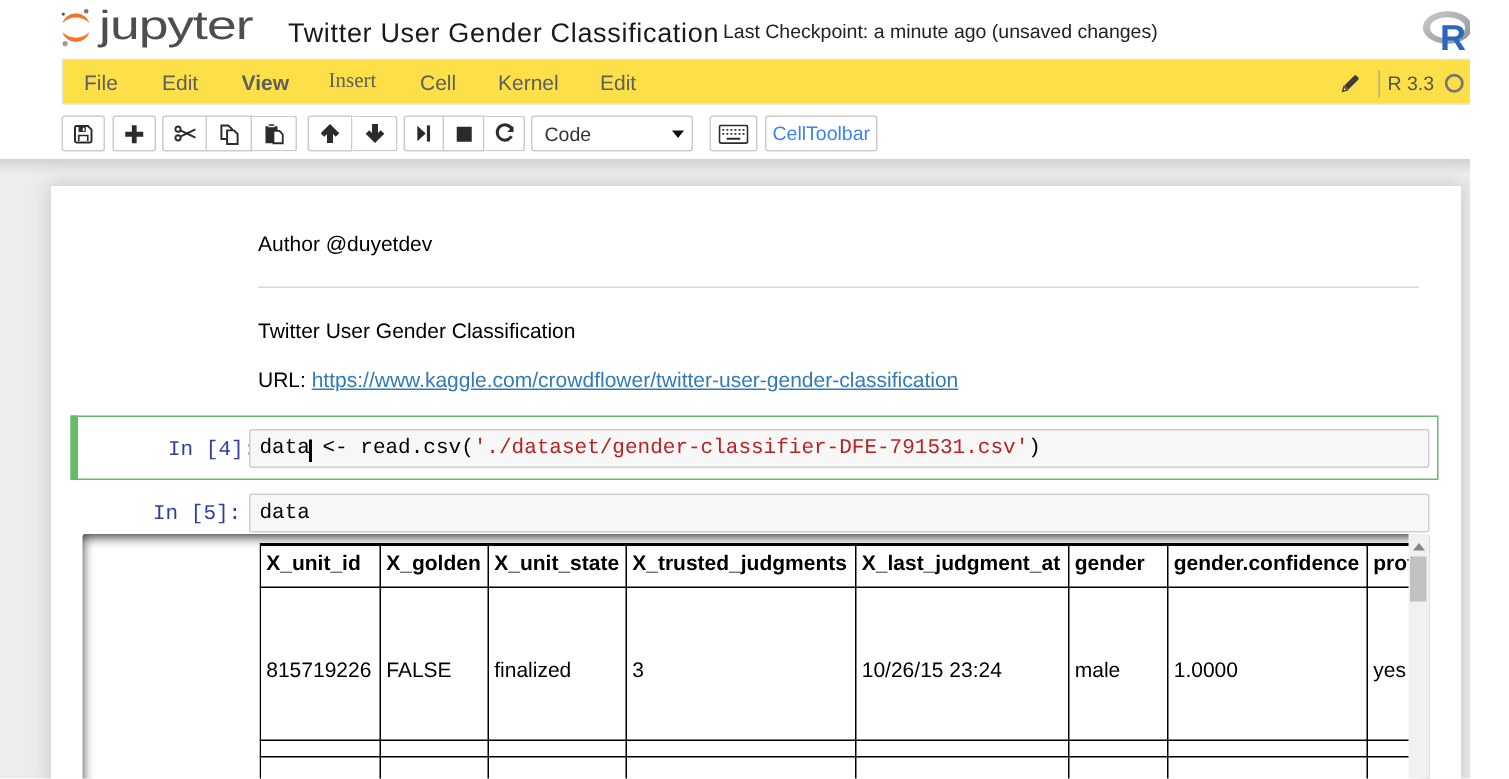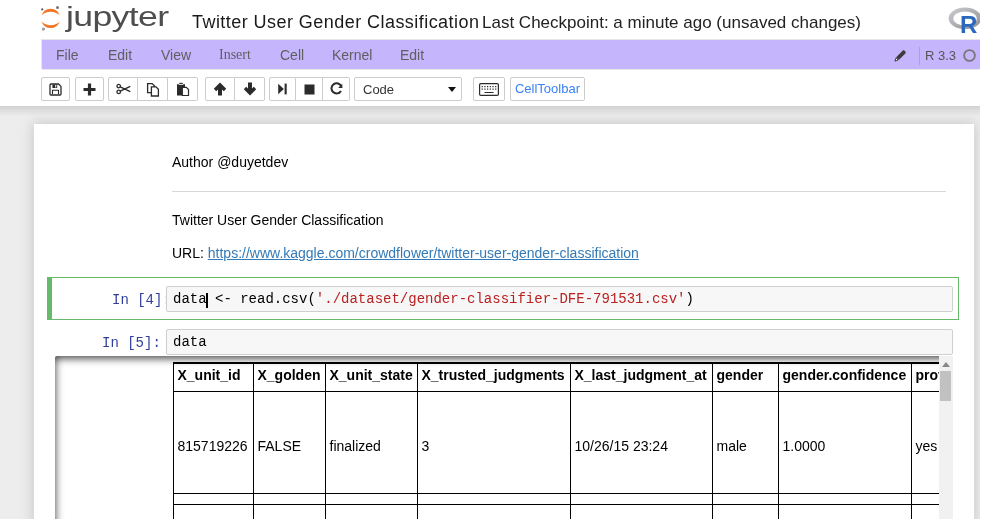--- a/index.html
+++ b/index.html
@@ -4,24 +4,24 @@
 <style>
 * { margin:0; padding:0; box-sizing:border-box; }
 html,body { width:1006px; height:519px; overflow:hidden; background:#fff;
   font-family:"Liberation Sans", sans-serif; }
 #page { position:relative; width:980px; height:519px; overflow:hidden; }
 .abs { position:absolute; }
 
 #hdr { position:absolute; left:0; top:0; width:1006px; height:106px; background:#fff; }
 #logotext { position:absolute; left:66px; font-size:27px; color:#4e4e4e; letter-spacing:-0.5px; line-height:35px; transform:scaleX(1.32); transform-origin:0 0; top:0px; }
 #title { position:absolute; left:192px; top:12px; font-size:18px; color:#1a1a1a; letter-spacing:0.45px; }
-#chkpt { position:absolute; left:482px; top:13px; font-size:17px; color:#222; }
+#chkpt { position:absolute; left:482px; top:13px; font-size:13px; color:#222; }
 
 #menubar { position:absolute; left:41px; top:39px; width:940px; height:31px;
-  background:#c4b5fd; border:1px solid #e7e7e7; border-radius:0 0 2px 2px; }
+  background:#fde047; border:1px solid #e7e7e7; border-radius:0 0 2px 2px; }
 .mitem { position:absolute; top:7px; font-size:14px; color:#5f5f5f; }
 #kdiv { position:absolute; left:877px; top:7px; width:1px; height:18px; background:#aaa; }
 #r33 { position:absolute; left:883px; top:8px; font-size:13px; color:#555; }
 
 .tbtn { position:absolute; top:77px; height:24px; background:#fff; border:1px solid #ccc;
   border-radius:2px; display:flex; align-items:center; justify-content:center; }
 .tgrp { position:absolute; top:77px; height:24px; display:flex; }
 .tgrp .gb { height:24px; background:#fff; border:1px solid #ccc; border-left:none;
   display:flex; align-items:center; justify-content:center; }
 .tgrp .gb:first-child { border-left:1px solid #ccc; border-radius:2px 0 0 2px; }
@@ -86,21 +86,21 @@
             <stop offset="1" stop-color="#8e9093"></stop>
       </linearGradient>
         </defs>
       <path d="M 19 2.5 A 16.4 10.8 0 1 0 19 24.1 A 16.4 10.8 0 1 0 19 2.5 Z
                M 19 6.5 A 11.7 7 0 1 1 19 20.5 A 11.7 7 0 1 1 19 6.5 Z" fill="url(#rg)" fill-rule="evenodd"></path>
       <text x="14" y="28" font-family="Liberation Sans" font-size="24px" font-weight="bold" fill="#2a68be">R</text>
     </svg>
     <div id="menubar">
       <div class="mitem" style="left:14px;">File</div>
       <div class="mitem" style="left:66px;">Edit</div>
-      <div class="mitem" style="left:119px;">View</div>
+      <div class="mitem" style="left:119px;font-weight:bold;">View</div>
       <div class="mitem" style="left:177px;font-family:Liberation Serif, serif;">Insert</div>
       <div class="mitem" style="left:238px;">Cell</div>
       <div class="mitem" style="left:290px;">Kernel</div>
       <div class="mitem" style="left:358px;">Edit</div>
       <svg class="abs ic" style="left:852px; top:9px;" width="13" height="13" viewBox="0 0 13 13">
         <path fill="#3c3c3c" d="M2.1 8.2 L8.1 2.2 L10.8 4.9 L4.8 10.9 Z"></path>
         <path fill="#3c3c3c" d="M8.8 1.5 c0.4-0.4 1.1-0.4 1.5 0 l1.2 1.2 c0.4 0.4 0.4 1.1 0 1.5 l-1 1 L7.8 2.5 Z"></path>
         <path fill="#fff" stroke="#3c3c3c" stroke-width="0.9" d="M1.1 11.9 L1.9 8.9 L4.1 11.1 Z"></path>
         <path fill="#3c3c3c" d="M0.6 12.4 l1.6-0.4 -1.2-1.2 Z"></path>
       </svg>

